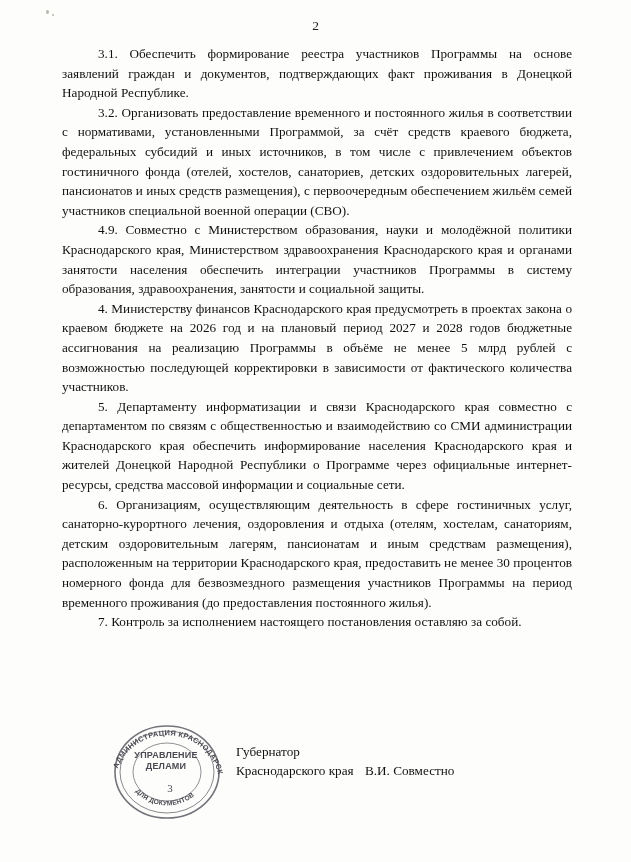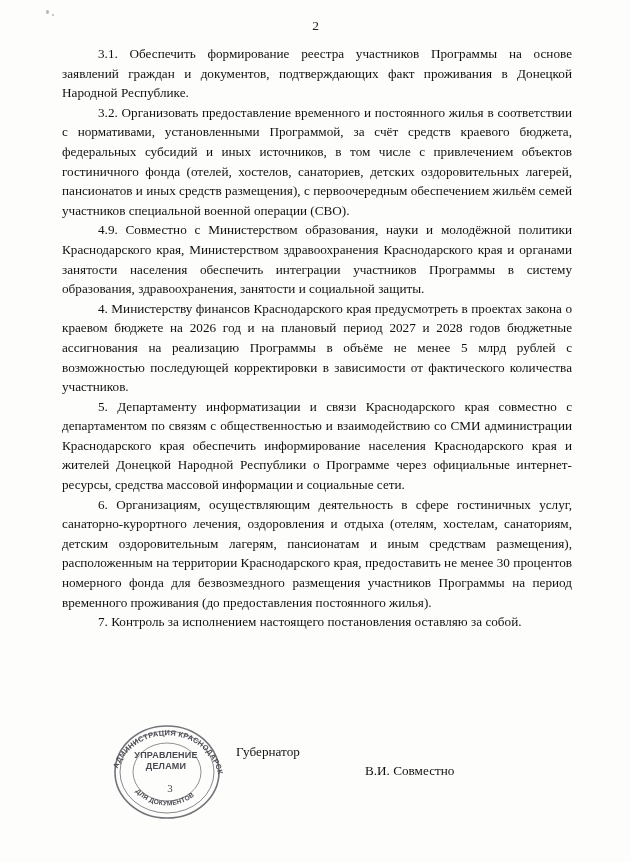--- a/index.html
+++ b/index.html
@@ -162,17 +162,18 @@
     <div class="stamp-inner-text">
       <div>УПРАВЛЕНИЕ</div>
       <div>ДЕЛАМИ</div>
     </div>
     <div class="stamp-digit">3</div>
   </div>
 
   <div class="sig-block">
     <div class="sig-title">
       <div>Губернатор</div>
+      <div>Краснодарского края</div>
     </div>
     <div class="sig-name">В.И. Совместно</div>
   </div>
 
 </div>
 
 </body></html>

